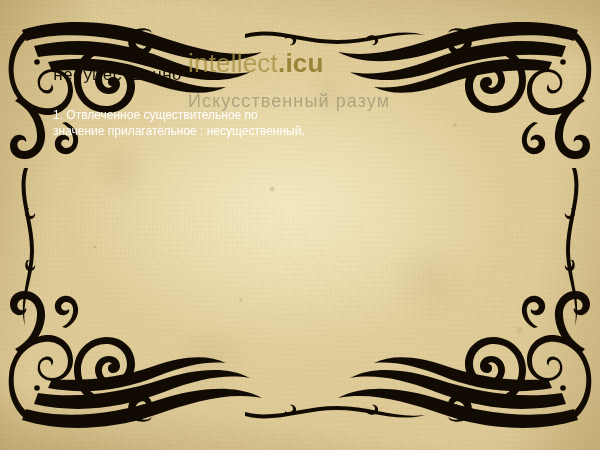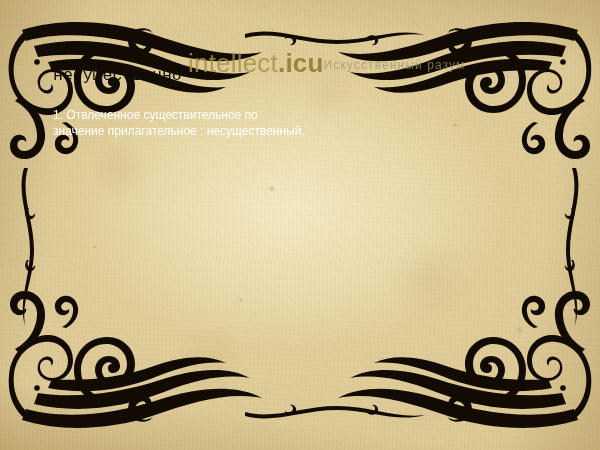--- a/index.html
+++ b/index.html
@@ -88,34 +88,34 @@
     display: flex;
     align-items: center;
     justify-content: center;
     font-size: 22px;
     font-weight: 700;
     color: #e9dcaa;
     letter-spacing: -0.5px;
     line-height: 1;
     padding-bottom: 1px;
   }
-  .wm-text { display: flex; flex-direction: row; line-height: 1; }
+  .wm-text { display: flex; flex-direction: column; line-height: 1; }
   .wm-main {
     font-size: 26px;
     letter-spacing: 0.2px;
     color: #a99246;
     opacity: 0.82;
   }
   .wm-main b { color: #8c7526; font-weight: 700; }
   .wm-sub {
-    font-size: 12px;
+    font-size: 18px;
     letter-spacing: 1.1px;
     color: #9d9272;
     opacity: 0.72;
-    margin-top: 9px;
+    margin-top: 16px;
   }
 
   
   .headword {
     position: absolute;
     left: 53px;
     top: 66px;
     font-size: 16.5px;
     color: #120d06;
     white-space: nowrap;

